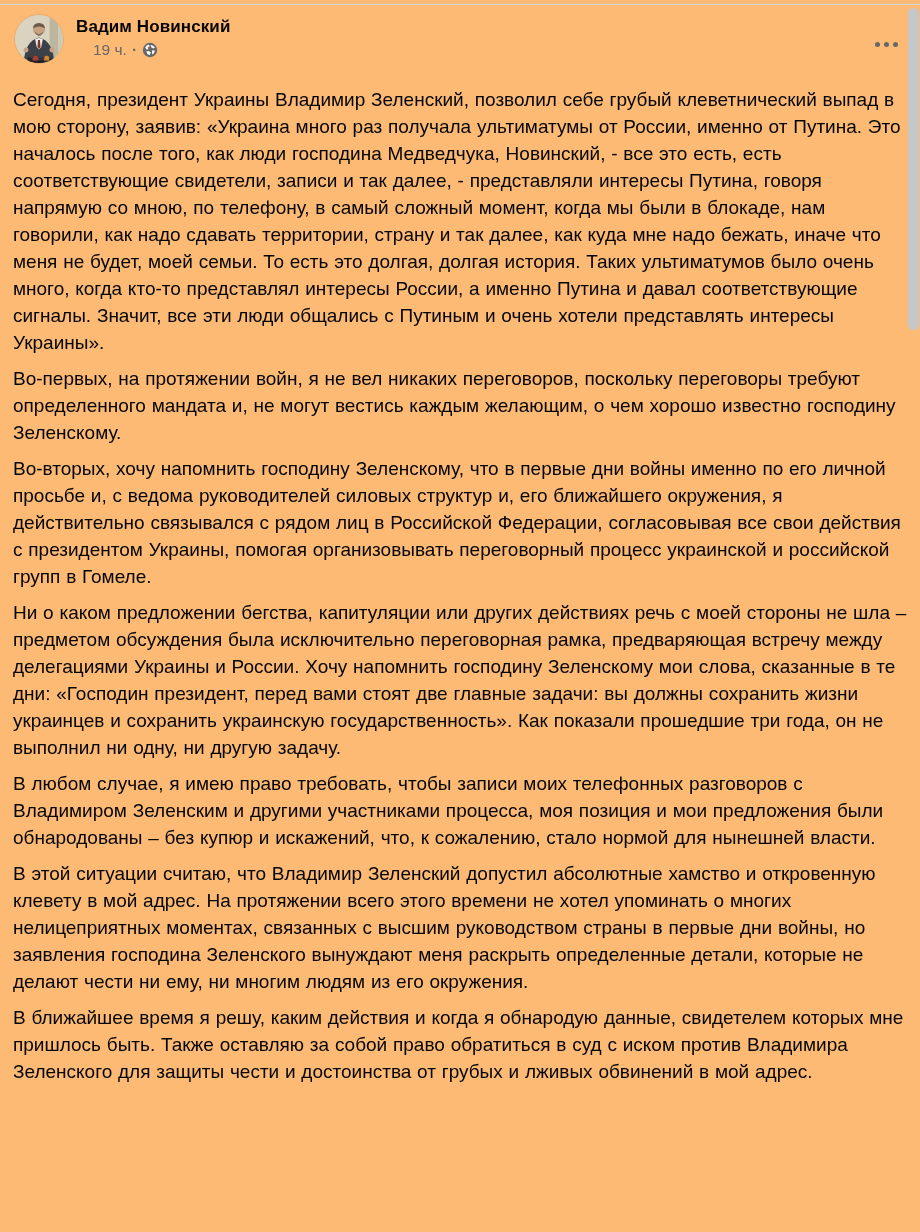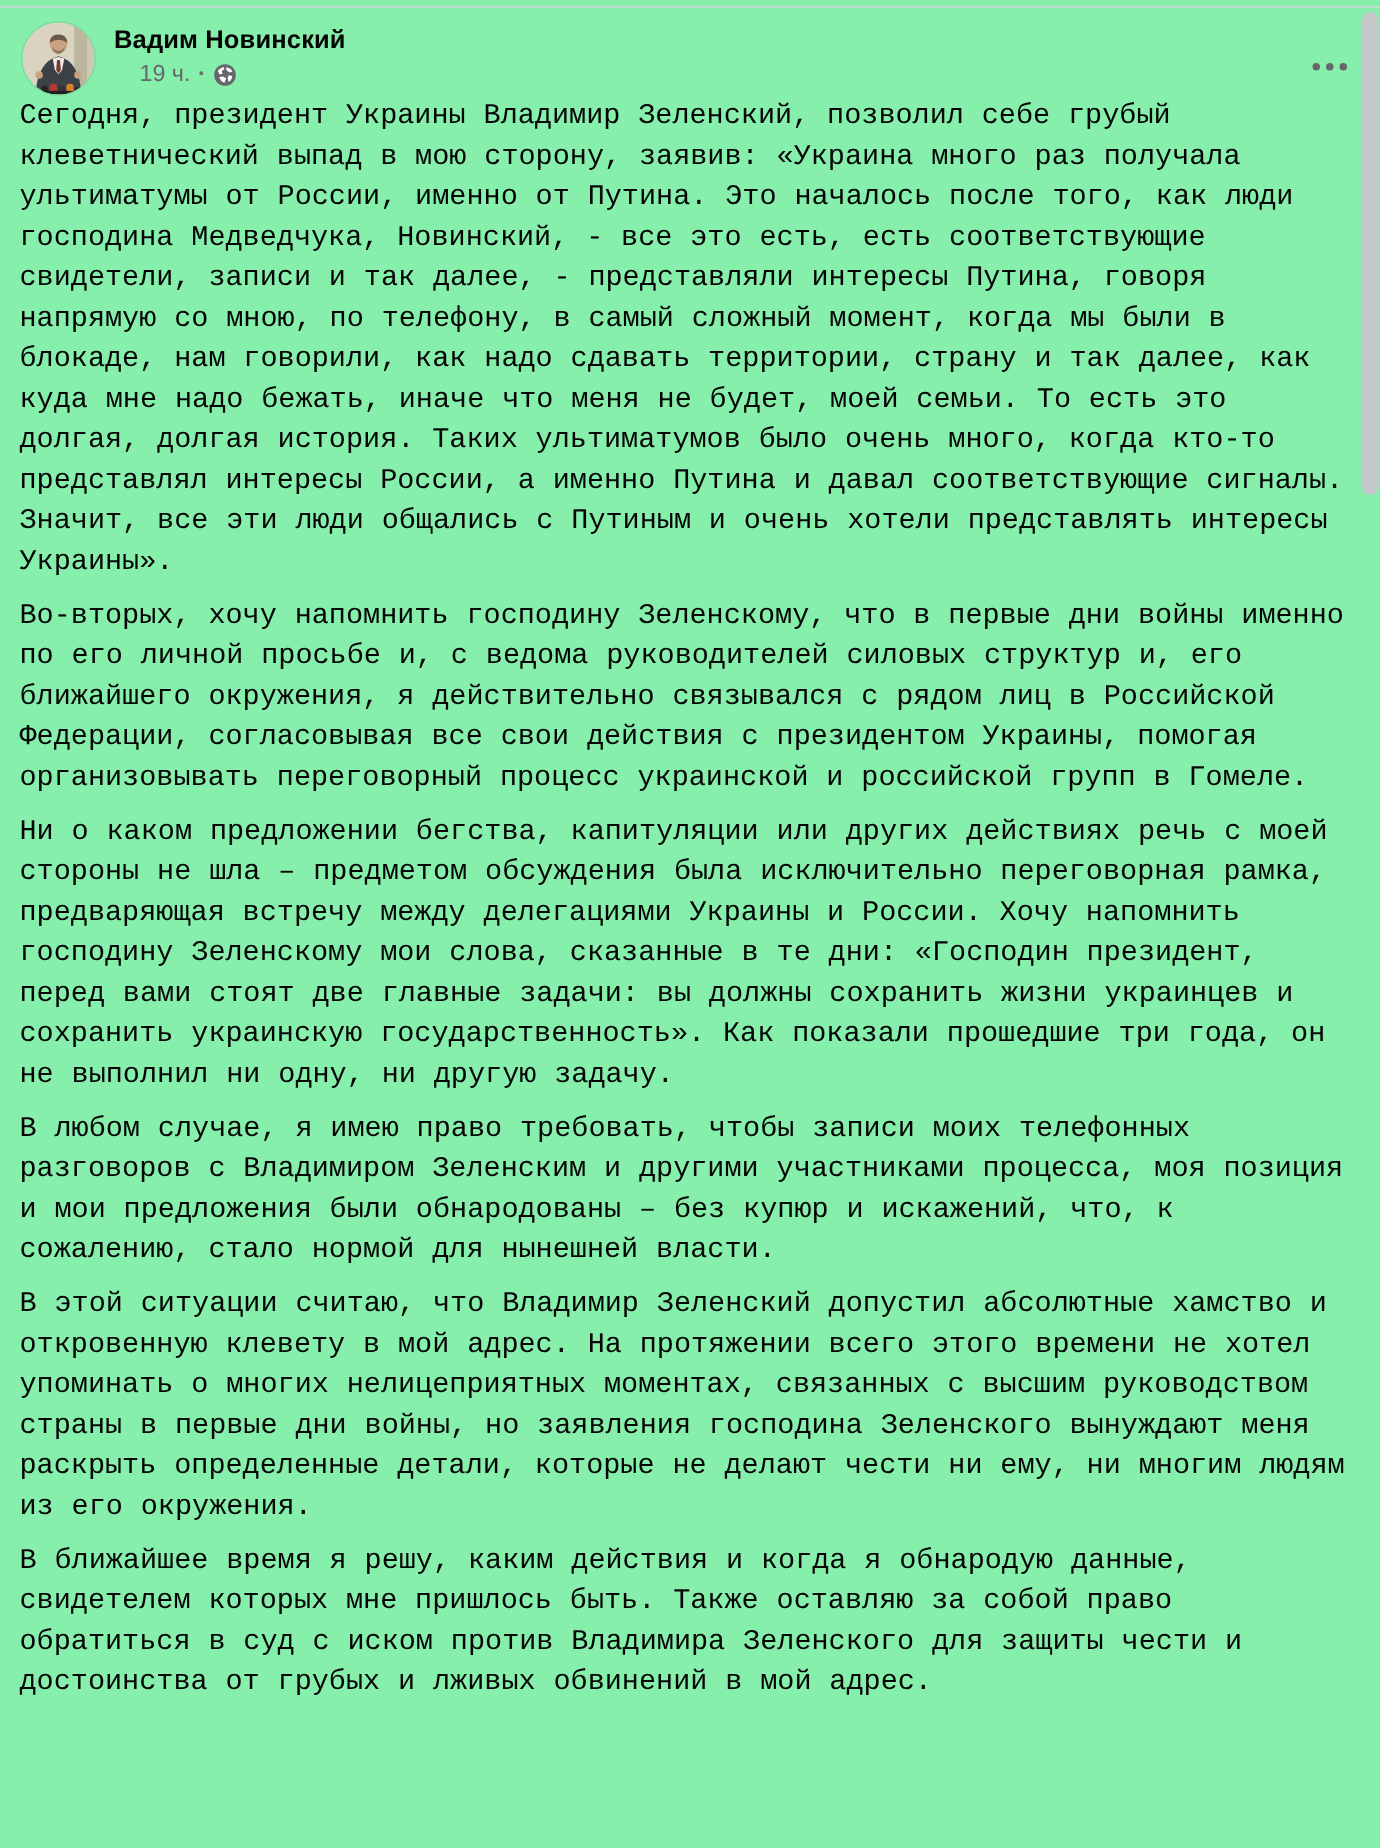--- a/index.html
+++ b/index.html
@@ -8,21 +8,21 @@
     background: #ffffff;
     width: 920px;
     height: 1232px;
     overflow: hidden;
     font-family: "Liberation Sans", "DejaVu Sans", sans-serif;
   }
   .page {
     position: relative;
     width: 920px;
     height: 1232px;
-    background: #86efac;
+    background: #fdba74;
   }
   .top-divider {
     position: absolute;
     top: 4px;
     left: 0;
     width: 100%;
     height: 1px;
     background: #d4d6da;
   }
   .scrollbar-thumb {
@@ -89,24 +89,24 @@
     cursor: pointer;
     border-radius: 6px;
   }
   .more-button .dot {
     width: 5px;
     height: 5px;
     border-radius: 50%;
     background: #65676B;
   }
   .post-body {
+    margin-top: 22px;
     padding: 0 13px;
     width: 894px;
     box-sizing: content-box;
-    font-family: Liberation Mono, monospace;
   }
   .post-body p {
     margin: 0 0 9px 0;
     font-size: 19px;
     line-height: 27px;
     color: #050505;
     letter-spacing: 0px;
     word-spacing: 0.5px;
   }
 </style>
@@ -167,20 +167,21 @@
     <div class="more-button">
       <span class="dot"></span>
       <span class="dot"></span>
       <span class="dot"></span>
     </div>
 
   </div>
 
   <div class="post-body">
     <p>Сегодня, президент Украины Владимир Зеленский, позволил себе грубый клеветнический выпад в мою сторону, заявив: «Украина много раз получала ультиматумы от России, именно от Путина. Это началось после того, как люди господина Медведчука, Новинский, - все это есть, есть соответствующие свидетели, записи и так далее, - представляли интересы Путина, говоря напрямую со мною, по телефону, в самый сложный момент, когда мы были в блокаде, нам говорили, как надо сдавать территории, страну и так далее, как куда мне надо бежать, иначе что меня не будет, моей семьи. То есть это долгая, долгая история. Таких ультиматумов было очень много, когда кто-то представлял интересы России, а именно Путина и давал соответствующие сигналы. Значит, все эти люди общались с Путиным и очень хотели представлять интересы Украины».</p>
+    <p>Во-первых, на протяжении войн, я не вел никаких переговоров, поскольку переговоры требуют определенного мандата и, не могут вестись каждым желающим, о чем хорошо известно господину Зеленскому.</p>
     <p>Во-вторых, хочу напомнить господину Зеленскому, что в первые дни войны именно по его личной просьбе и, с ведома руководителей силовых структур и, его ближайшего окружения, я действительно связывался с рядом лиц в Российской Федерации, согласовывая все свои действия с президентом Украины, помогая организовывать переговорный процесс украинской и российской групп в Гомеле.</p>
     <p>Ни о каком предложении бегства, капитуляции или других действиях речь с моей стороны не шла – предметом обсуждения была исключительно переговорная рамка, предваряющая встречу между делегациями Украины и России. Хочу напомнить господину Зеленскому мои слова, сказанные в те дни: «Господин президент, перед вами стоят две главные задачи: вы должны сохранить жизни украинцев и сохранить украинскую государственность». Как показали прошедшие три года, он не выполнил ни одну, ни другую задачу.</p>
     <p>В любом случае, я имею право требовать, чтобы записи моих телефонных разговоров с Владимиром Зеленским и другими участниками процесса, моя позиция и мои предложения были обнародованы – без купюр и искажений, что, к сожалению, стало нормой для нынешней власти.</p>
     <p>В этой ситуации считаю, что Владимир Зеленский допустил абсолютные хамство и откровенную клевету в мой адрес. На протяжении всего этого времени не хотел упоминать о многих нелицеприятных моментах, связанных с высшим руководством страны в первые дни войны, но заявления господина Зеленского вынуждают меня раскрыть определенные детали, которые не делают чести ни ему, ни многим людям из его окружения.</p>
     <p>В ближайшее время я решу, каким действия и когда я обнародую данные, свидетелем которых мне пришлось быть. Также оставляю за собой право обратиться в суд с иском против Владимира Зеленского для защиты чести и достоинства от грубых и лживых обвинений в мой адрес.</p>
   </div>
 
   <div class="scrollbar-thumb"></div>
 
 </div>

